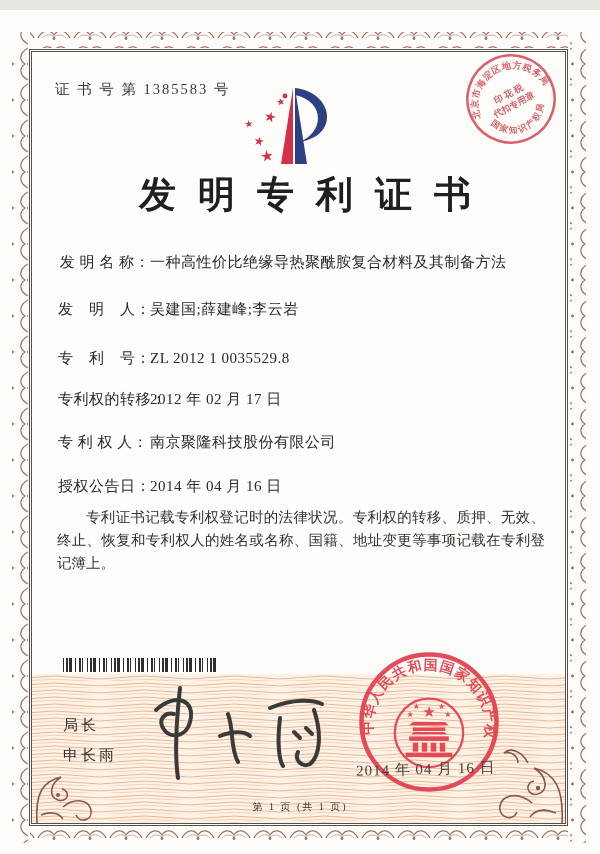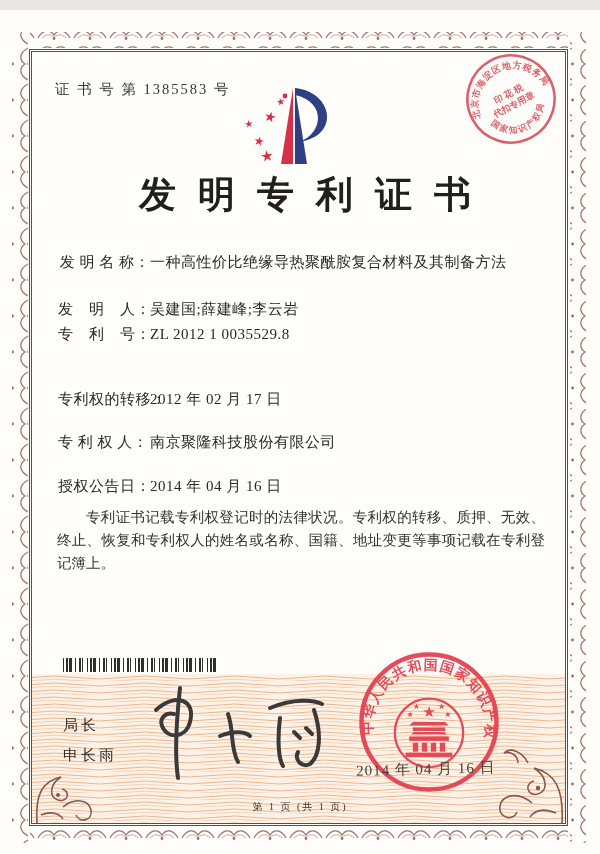--- a/index.html
+++ b/index.html
@@ -26,21 +26,21 @@
     position:absolute; left:464px; top:42px; width:94px; height:94px;
     transform:rotate(-28deg); opacity:.92;
   }
   .title {
     position:absolute; left:0; top:160px; width:100%; text-align:center;
     font-size:37px; letter-spacing:22px; padding-left:32px; color:#211e1c;font-family:Liberation Mono, monospace;
   }
   .fields { position:absolute; left:58px; top:240px; width:492px; }
   .field-row { position:absolute; left:0; font-size:15px; letter-spacing:.5px; white-space:nowrap; }
   .field-row .lbl { display:inline-block; width:92px; }
-  .row0{top:3px;text-align:right;} .row1{top:50px;} .row2{top:75px;} .row3{top:140px;} .row4{top:183px;} .row5{top:227px;}
+  .row0{top:3px;text-align:right;} .row1{top:50px;} .row2{top:99px;} .row3{top:140px;} .row4{top:183px;} .row5{top:227px;}
 
   .body-text {
     position:absolute; left:57px; top:496px; width:488px;
     font-size:14.5px; line-height:23px; text-align:justify; color:#35312d;
     font-family:"DejaVu Serif","Liberation Serif",serif;
   }
   .body-text p { text-indent:2em; }
 
   .barcode {
     position:absolute; left:63px; top:648px; width:156px; height:14px;

